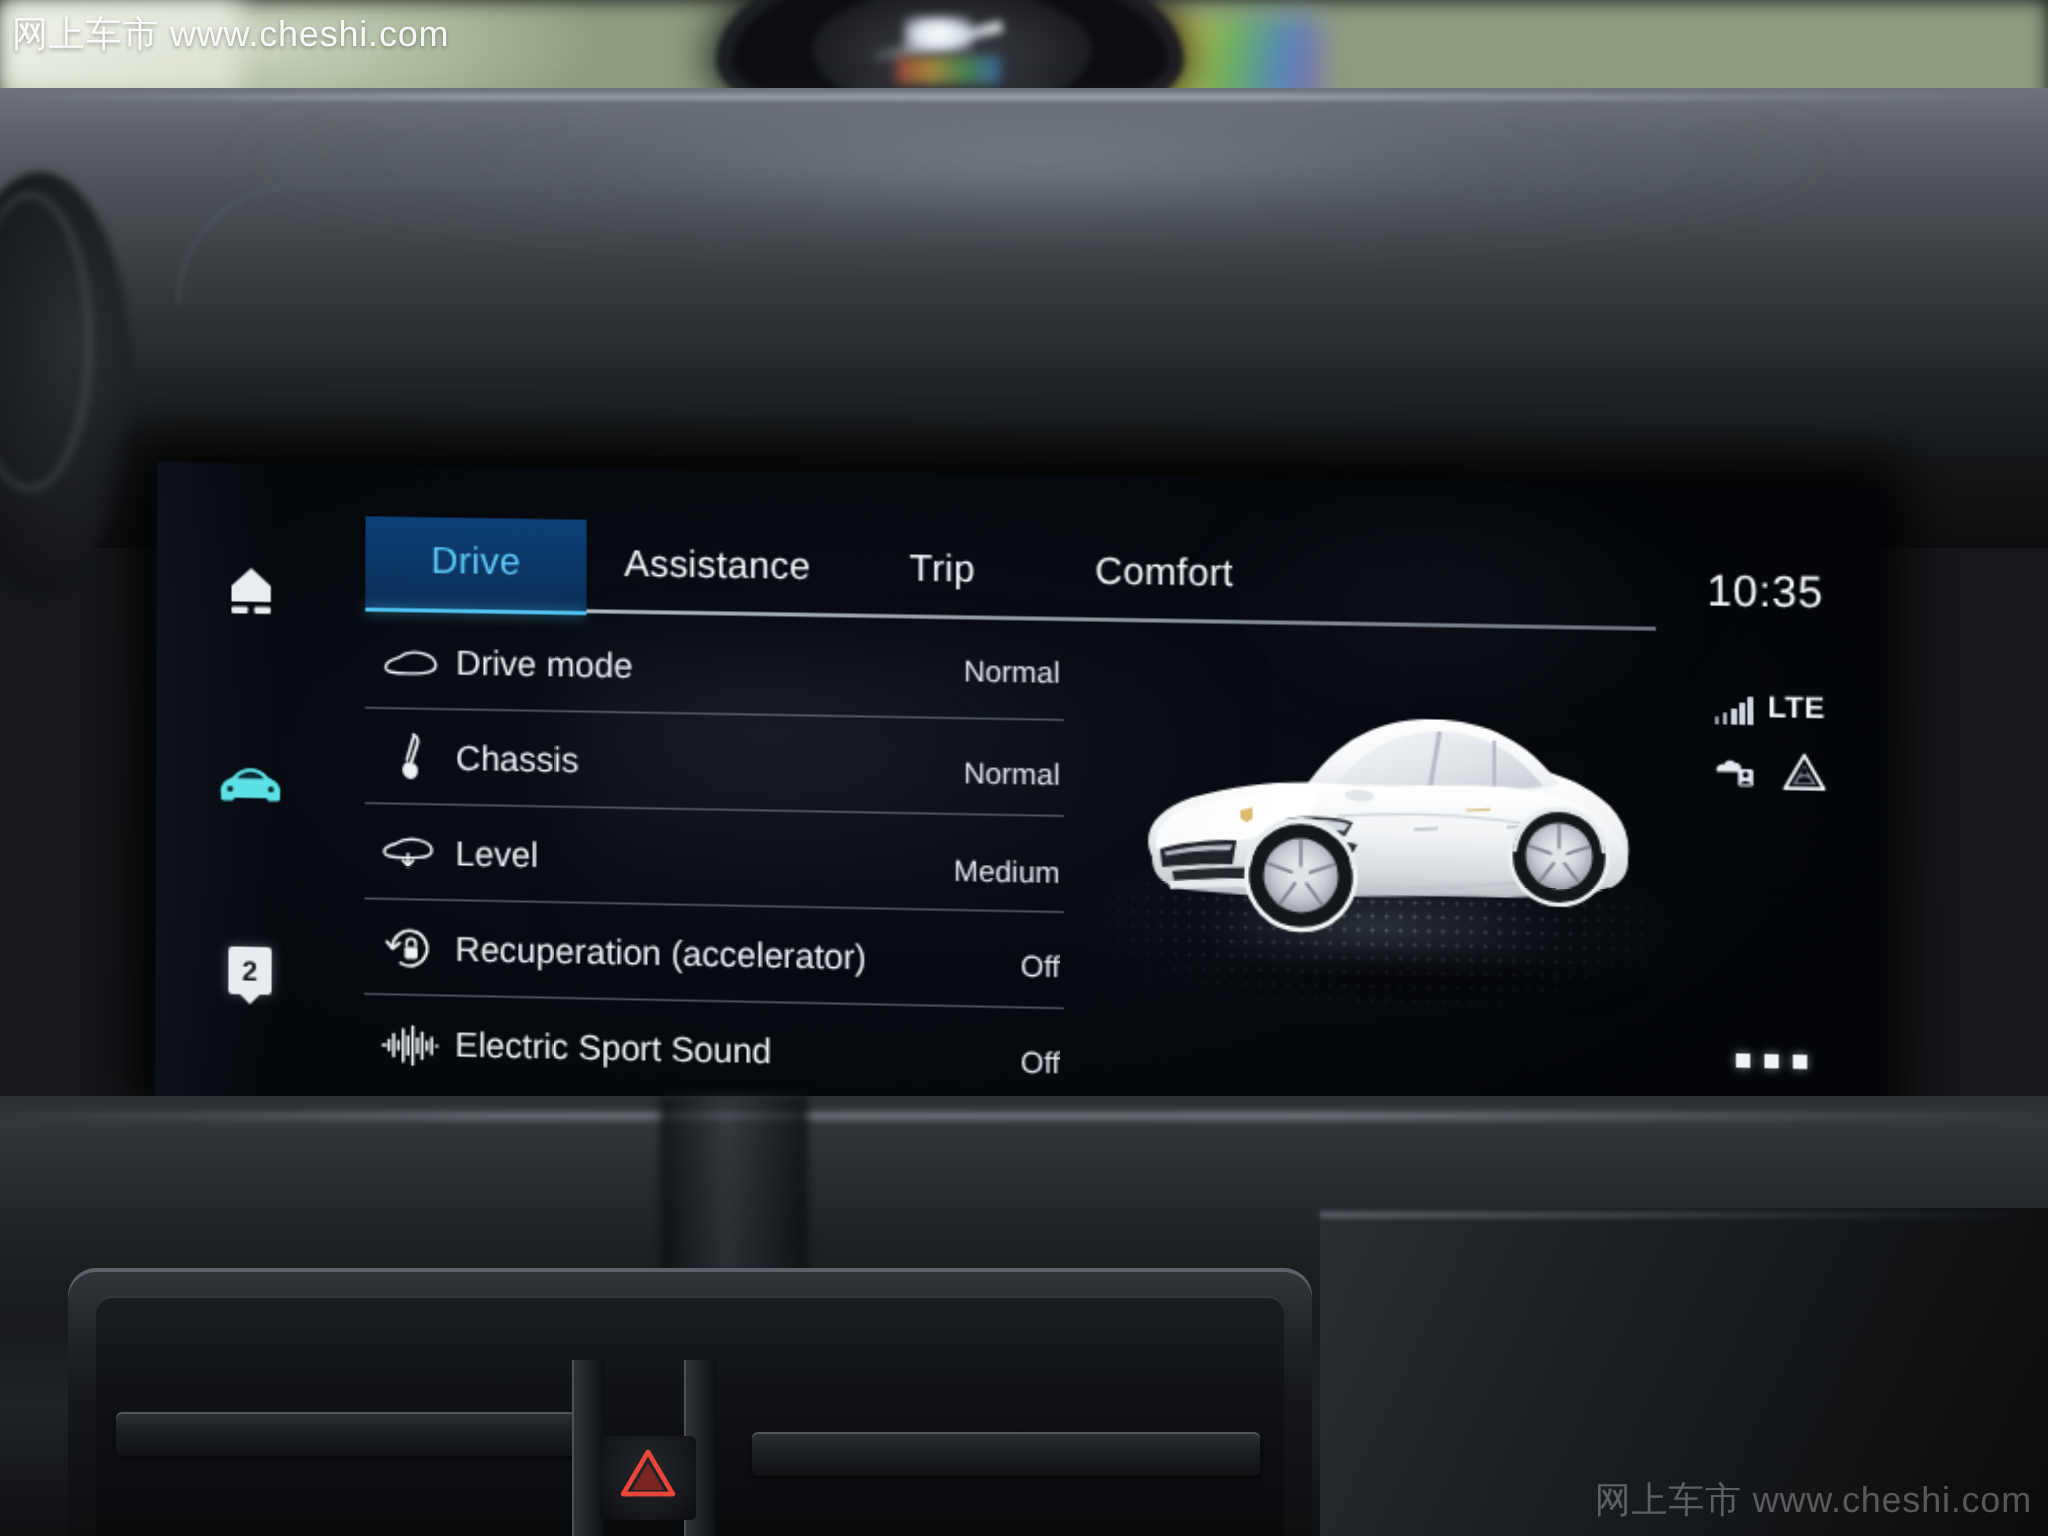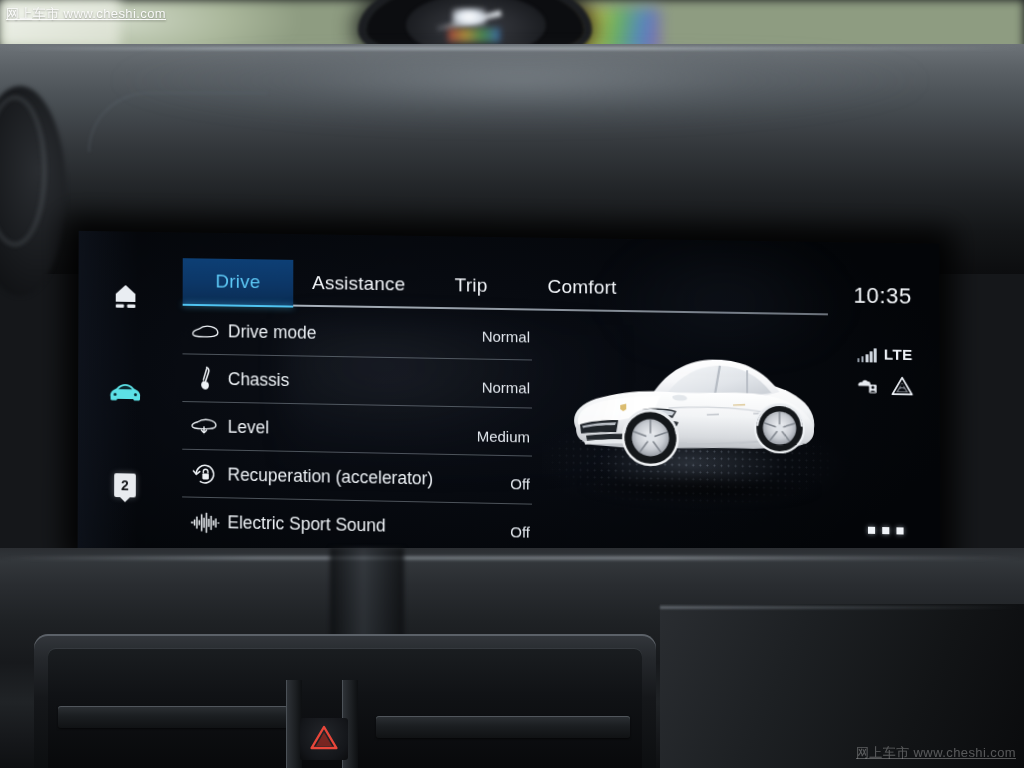--- a/index.html
+++ b/index.html
@@ -355,22 +355,22 @@
   }
   .console-right-hi {
     position: absolute; left: 660px; top: 606px; width: 364px; height: 3px;
     background: linear-gradient(to right, rgba(170,180,190,.40), rgba(100,108,116,0));
     filter: blur(1.2px);
   }
 
   
   .wm {
     position: absolute;
-    font-size: 13px; letter-spacing: .4px;
-    white-space: nowrap; pointer-events: none; text-decoration: underline;
+    font-size: 18px; letter-spacing: .4px;
+    white-space: nowrap; pointer-events: none;
   }
   #wm-tl { left: 6px; top: 5px; color: rgba(255,255,255,.92); text-shadow: 0 1px 2px rgba(0,0,0,.35); }
   #wm-br { right: 8px; bottom: 6px; color: rgba(255,255,255,.30); }
 </style>
 </head>
 <body>
 
 <div id="photo">
 
   <div class="outside"></div>

